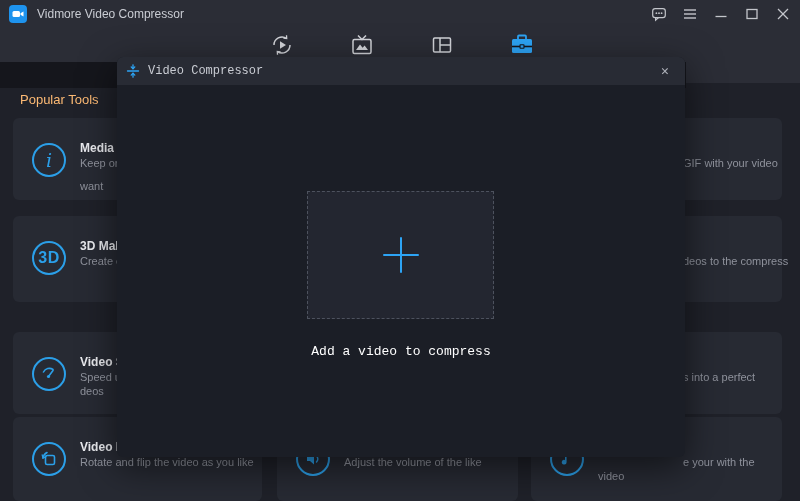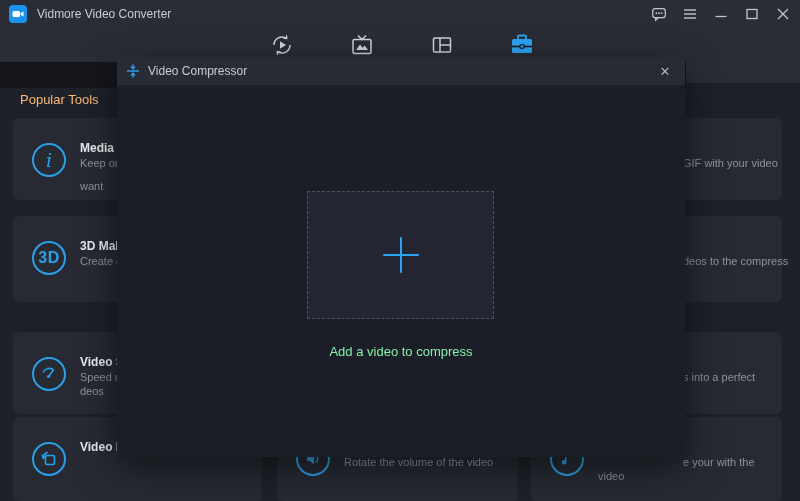--- a/index.html
+++ b/index.html
@@ -21,47 +21,47 @@
   #heading{left:20px;top:92px;font-size:13px;color:#fdba74;}
   .card{position:absolute;background:#272a33;border-radius:6px;}
   .tic{position:absolute;left:19px;top:25px;width:34px;height:34px;border:2px solid #2b9fe8;
        border-radius:50%;color:#2b9fe8;display:flex;align-items:center;justify-content:center;box-sizing:border-box;}
   .tt{position:absolute;left:67px;top:23px;font-size:12px;font-weight:bold;color:#e9eaee;white-space:nowrap;}
   .td{position:absolute;left:67px;font-size:11px;color:#8f929c;white-space:nowrap;}
   .glyph-i{font-family:"DejaVu Serif",serif;font-style:italic;font-size:19px;line-height:1;}
   .glyph-3d{font-size:16px;font-weight:bold;letter-spacing:.5px;}
   
   #dialog{left:117px;top:57px;width:568px;height:400px;background:#1b1e26;border-radius:6px;
-          box-shadow:0 10px 36px rgba(0,0,0,.55);z-index:10;}
+          box-shadow:0 10px 36px rgba(0,0,0,.55);z-index:10;font-family:Liberation Mono, monospace;}
   #dlg-head{position:absolute;left:0;top:0;width:100%;height:28px;background:#282b34;
             border-radius:6px 6px 0 0;display:flex;align-items:center;}
   #dlg-title{font-size:12px;color:#c9ccd3;margin-left:8px;}
   #dlg-close{position:absolute;right:10px;top:0;height:28px;width:20px;display:flex;align-items:center;
              justify-content:center;color:#aeb1b9;font-size:13px;}
   #dropzone{position:absolute;left:190px;top:134px;width:185px;height:126px;background:#232630;
             border:1px dashed #4d525e;display:flex;align-items:center;justify-content:center;}
-  #dz-hint{position:absolute;left:0;top:287px;width:100%;text-align:center;font-size:13px;color:#86efac;}
+  #dz-hint{position:absolute;left:0;top:287px;width:100%;text-align:center;font-size:13px;color:#ffffff;}
   svg{display:block;}
 </style>
 </head>
 <body>
 
 <div class="abs" id="titlebar"></div>
 <div class="abs" id="hdr-ext"></div>
 <div class="abs" id="darkband"></div>
 
 <div class="abs" id="applogo">
   <svg width="12" height="12" viewBox="0 0 12 12">
       <g fill="#fff">
     <rect x="0.5" y="3" width="7.5" height="6" rx="1.5"></rect>
     <path d="M8.5 5.2 L11.5 3.4 V8.6 L8.5 6.8 Z"></path>
       </g>
     </svg>
 </div>
-<div class="abs" id="wintitle">Vidmore Video Converter</div>
+<div class="abs" id="wintitle">Vidmore Video Compressor</div>
 
 <div class="abs" id="tb-btns">
   <div class="tbb">
     <svg width="16" height="16" viewBox="0 0 16 16">
       <rect x="1.7" y="2.7" width="12.6" height="9" rx="2.4" fill="none" stroke="#c3c5cb" stroke-width="1.2"></rect>
       <circle cx="5.4" cy="7.2" r="0.9" fill="#c3c5cb"></circle>
         <circle cx="8" cy="7.2" r="0.9" fill="#c3c5cb"></circle>
       <circle cx="10.6" cy="7.2" r="0.9" fill="#c3c5cb"></circle>
       <path d="M4.6 11.5 L4.6 14.2 L7.6 11.5" fill="none" stroke="#c3c5cb" stroke-width="1.2"></path>
       </svg>
@@ -172,32 +172,33 @@
   <div class="tic">
     <svg width="20" height="20" viewBox="0 0 20 20">
       <g stroke="#2b9fe8" stroke-width="1.6" fill="none" stroke-linecap="round">
         <rect x="6.5" y="6.5" width="9" height="9" rx="1.6"></rect>
         <path d="M4 9 a7 7 0 0 1 4-5.5"></path>
         <path d="M3.2 5.8 L4 9 L7 7.6" stroke-width="1.3"></path>
         </g>
       </svg>
   </div>
   <div class="tt">Video R</div>
+  <div class="td" style="top:39px">Rotate and flip the video as you like</div>
 </div>
 
 <div class="card" style="left:277px;top:417px;width:241px;height:84px">
   <div class="tic">
     <svg width="20" height="20" viewBox="0 0 20 20">
       <g stroke="#2b9fe8" stroke-width="1.4" fill="none" stroke-linecap="round">
         <path d="M4 8 H7 L11 4.5 V15.5 L7 12 H4 Z" fill="#2b9fe8" stroke="none"></path>
         <path d="M13.5 7 a4.5 4.5 0 0 1 0 6"></path>
         </g>
       </svg>
   </div>
-  <div class="td" style="top:39px">Rotate the volume of the video</div>
+  <div class="td" style="top:39px">Adjust the volume of the like</div>
 </div>
 
 <div class="card" style="left:531px;top:118px;width:251px;height:82px">
   <div class="tic"></div>
   <div class="td" style="left:152px;top:39px">GIF with your video</div>
 </div>
 
 <div class="card" style="left:531px;top:216px;width:251px;height:86px">
   <div class="tic"></div>
   <div class="td" style="left:152px;top:39px">deos to the compress</div>

